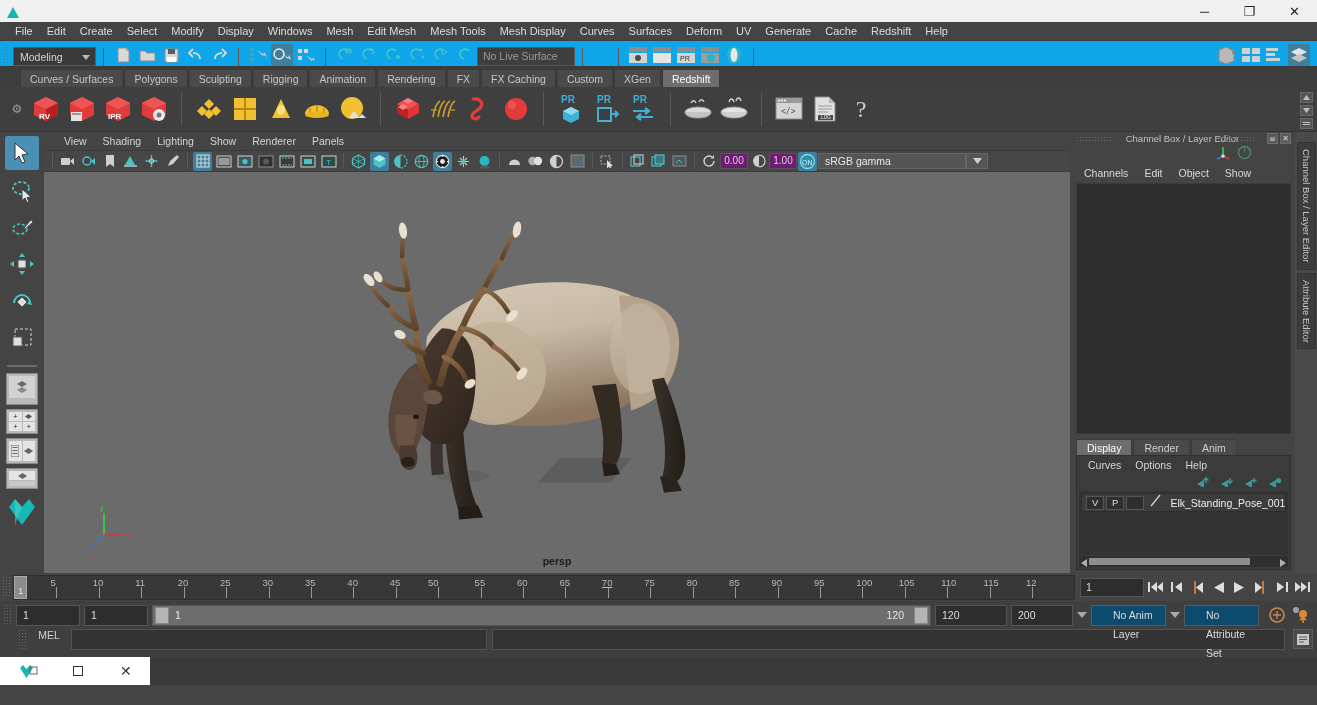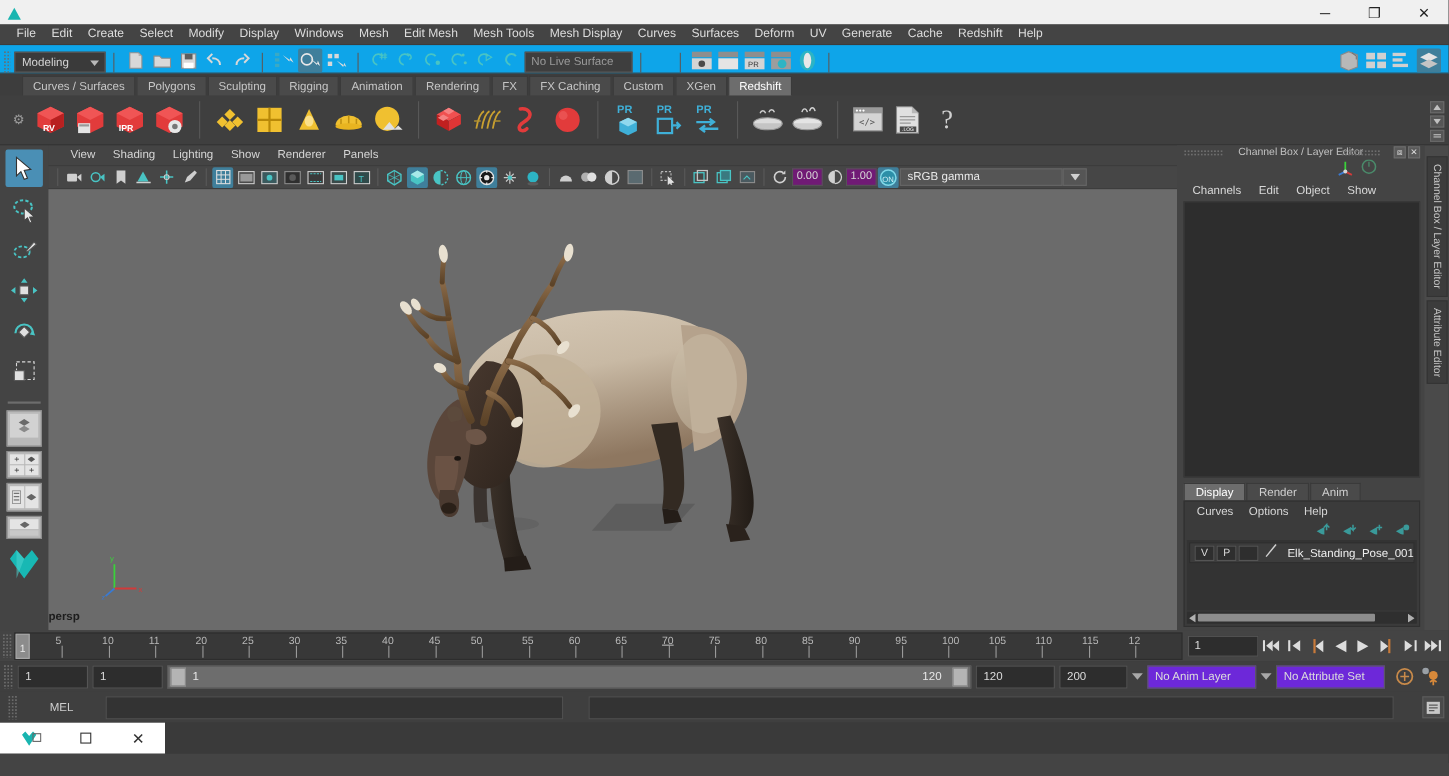--- a/index.html
+++ b/index.html
@@ -96,21 +96,21 @@
   .vb { width:19px;height:19px;margin:0 1px;display:flex;align-items:center;justify-content:center;border-radius:2px;}
   .vb.on { background:#3f7f9b; }
   .vsep2{width:1px;height:16px;background:#5a5a5a;margin:0 4px;}
   .numfield{width:28px;height:16px;background:#701a75;border:1px solid #555;color:#d6d6d6;font-size:10px;
             line-height:14px;text-align:center;}
   .gammafield{width:148px;height:16px;background:#555;border:1px solid #666;color:#e8e8e8;font-size:10.5px;
               line-height:14px;padding-left:6px;}
   .gamma-arrow{width:22px;height:16px;background:#555;border:1px solid #666;display:flex;align-items:center;justify-content:center;}
 
   .viewport { flex: 1; background: #6b6b6b; position: relative; overflow: hidden; }
-  .vp-label { position: absolute; left: 0; right: 0; bottom: 6px; text-align: left;
+  .vp-label { position: absolute; left: 0; right: 0; bottom: 6px; text-align: center;
               font-size: 10.5px; color: #1d1d1d; font-weight: bold; }
   .axis { position: absolute; left: 48px; bottom: 28px; width: 44px; height: 44px; }
 
   
   .rightpanel { width: 247px; background: #444; display:flex; }
   .rp-main { width: 225px; display: flex; flex-direction: column; }
   .rp-titlebar{height:13px;display:flex;align-items:center;justify-content:center;position:relative;background:#444;}
   .rp-title{font-size:9.5px;color:#c2c2c2;}
   .rp-dots{width:36px;height:6px;background-image:radial-gradient(#6e6e6e 1px,transparent 1px);background-size:3px 3px;}
   .rp-tbtn{width:11px;height:11px;background:#5a5a5a;border:1px solid #6d6d6d;display:flex;align-items:center;
@@ -157,25 +157,25 @@
   
   .rangeslider{height:28px;background:#3f3f3f;display:flex;align-items:center;padding-left:3px;gap:4px;position:relative;}
   .rs-grip{width:9px;height:22px;background-image:radial-gradient(#6a6a6a 1px,transparent 1px);background-size:3px 3px;}
   .rs-field{width:64px;height:21px;background:#2d2d2d;border:1px solid #555;color:#dcdcdc;font-size:10.5px;
             line-height:19px;padding-left:6px;}
   .rs-bar{flex:1;height:21px;background:#6d6d6d;border:1px solid #555;position:relative;display:flex;align-items:center;}
   .rs-handle{width:14px;height:17px;background:#b4b4b4;border:1px solid #888;position:absolute;}
   .rs-barlabel{font-size:10.5px;color:#e8e8e8;position:absolute;}
   .rs-arrow{width:0;height:0;border-left:5px solid transparent;border-right:5px solid transparent;
             border-top:6px solid #a8a8a8;}
-  .rs-combo{width:99px;height:21px;background:#6d28d9;border:1px solid #5a5a5a;color:#dcdcdc;font-size:10.5px;
-            line-height:19px;padding-left:6px;}
+  .rs-combo{width:75px;height:21px;background:#0c4a6e;border:1px solid #5a5a5a;color:#dcdcdc;font-size:10.5px;
+            line-height:19px;padding-left:21px;}
 
   
-  .cmdline{height:28px;background:#3f3f3f;display:flex;align-items:center;padding-left:7px;gap:23px;}
+  .cmdline{height:28px;background:#3f3f3f;display:flex;padding-left:18px;gap:5px;}
   .cl-grip{width:9px;height:22px;background-image:radial-gradient(#6a6a6a 1px,transparent 1px);background-size:3px 3px;}
   .cl-label{font-size:10.5px;color:#cfcfcf;width:34px;text-align:center;}
   .cl-input{width:416px;height:21px;background:#333;border:1px solid #525252;}
   .cl-output{flex:1;height:21px;background:#333;border:1px solid #525252;margin-right:3px;}
   .cl-btn{width:20px;height:20px;background:#4a4a4a;border:1px solid #5d5d5d;display:flex;align-items:center;
           justify-content:center;margin-right:4px;}
 
   
   .taskbar{height:28px;background:#3a3a3a;display:flex;align-items:stretch;}
   .tb-win{width:150px;background:#fff;display:flex;align-items:center;justify-content:space-around;}

